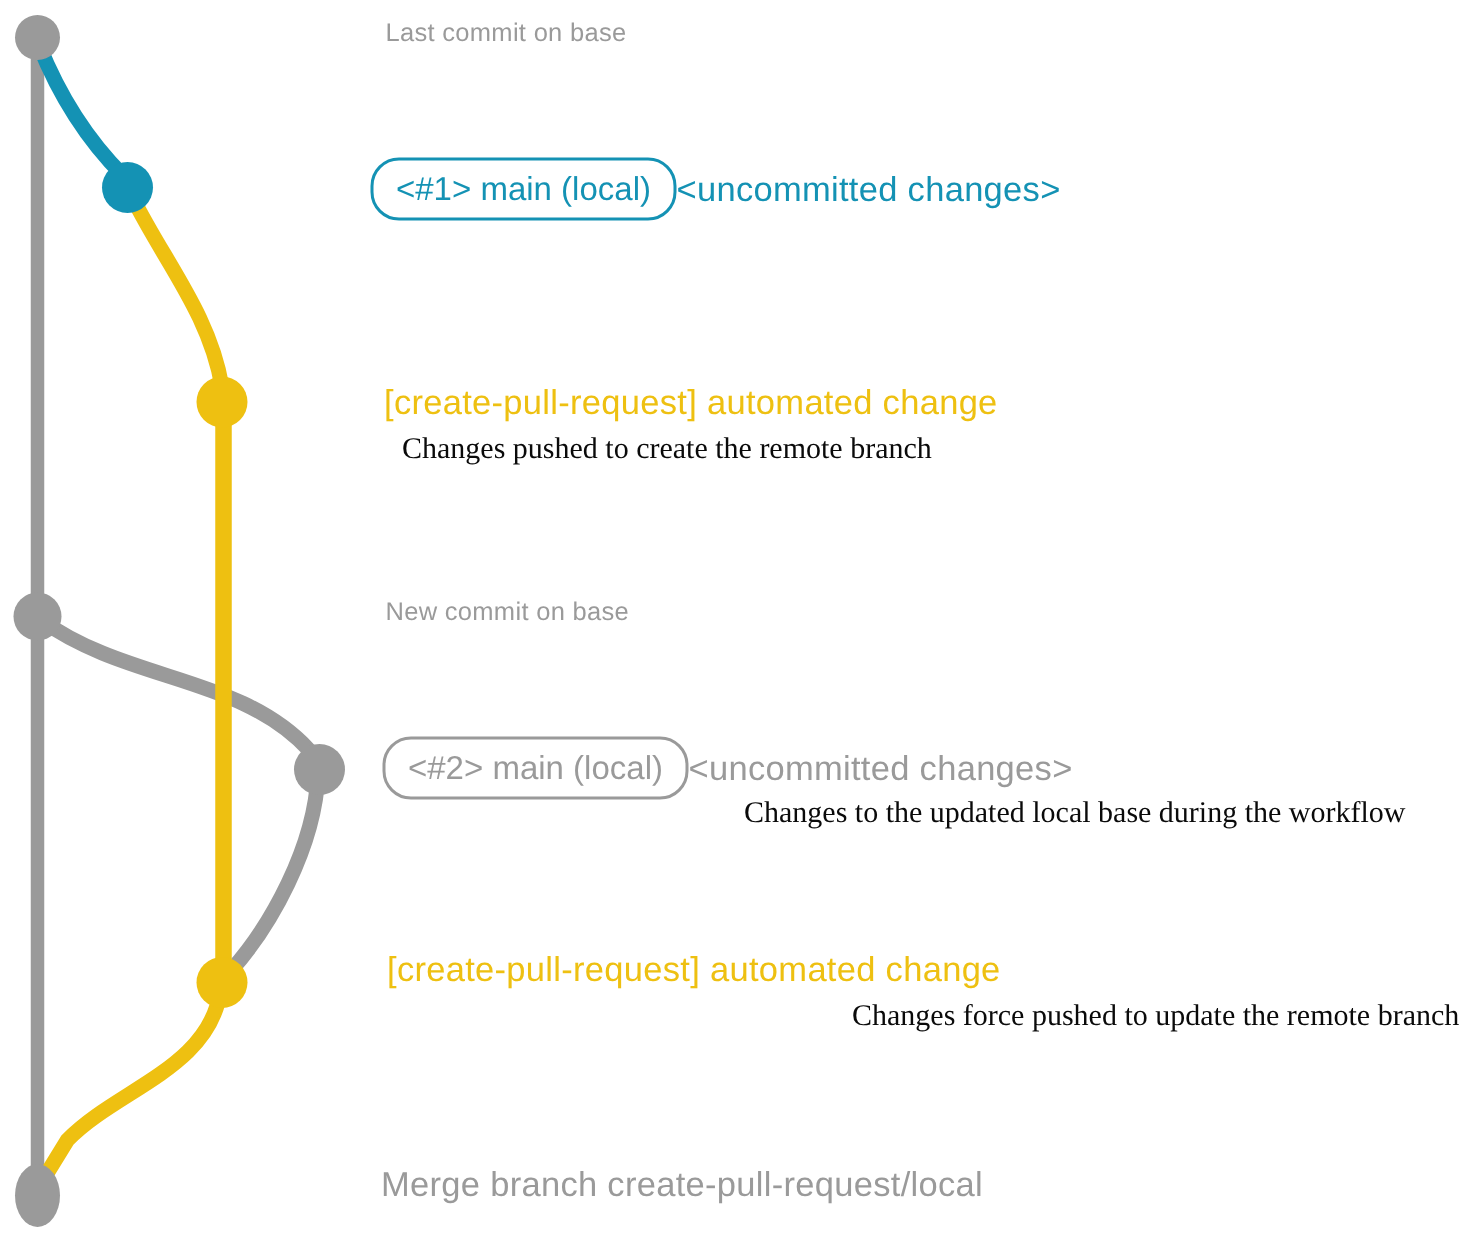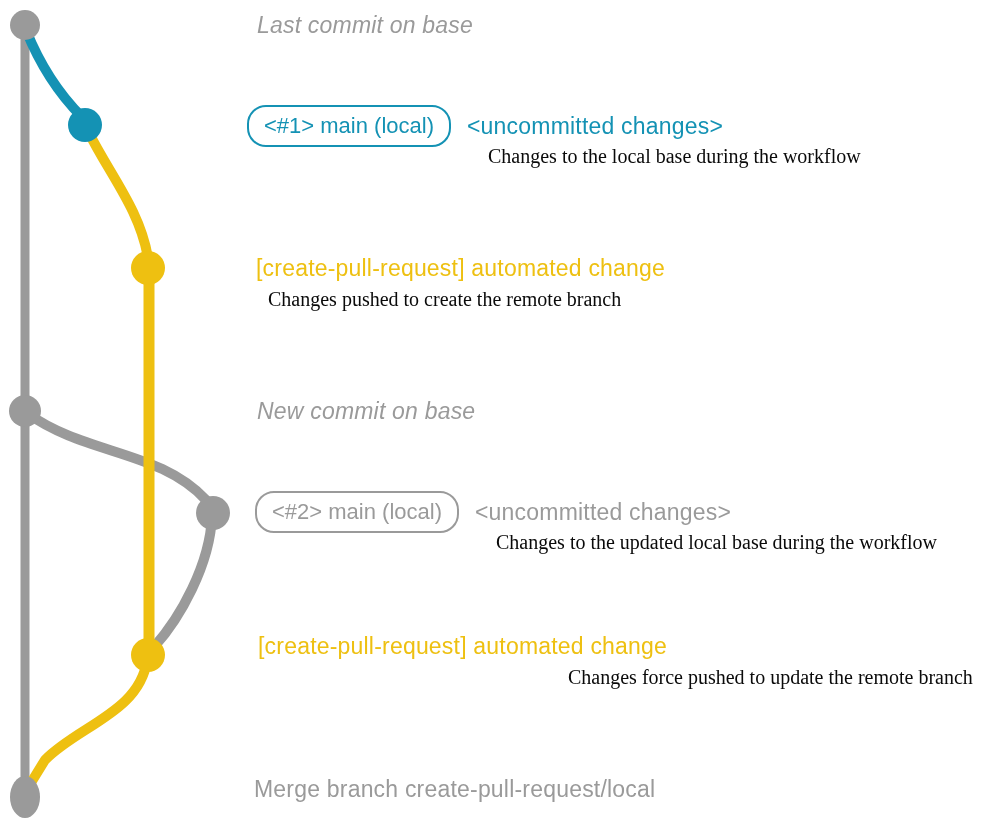--- a/index.html
+++ b/index.html
@@ -2,36 +2,36 @@
 <html style="--c-base: #9a9a9a; --c-local: #1492b4; --c-patch: #eec011; --c-text: #0a0a0a;"><head>
 <meta charset="utf-8">
 <style>
   html,body { margin:0; padding:0; background:#ffffff; }
   .canvas {
     position:relative; width:981px; height:827px; background:#ffffff;
     overflow:hidden; font-family:"Liberation Sans", sans-serif;
   }
   .graph-svg { position:absolute; left:0; top:0; }
   .row { position:absolute; display:flex; align-items:center; white-space:nowrap; }
-  .milestone { font-size:23px; letter-spacing:0.2px;font-style:italic; }
+  .milestone { font-size:17px; letter-spacing:0.2px; }
   .tag { font-size:23px; letter-spacing:0.2px; }
   .ref-box {
     display:inline-block; border:2px solid currentColor; border-radius:19px;
     padding:6px 15px; font-size:22px; line-height:26px; white-space:nowrap;
     background:#ffffff;
   }
   .desc {
     position:absolute; font-family:"Liberation Serif", serif; font-size:20px;
     color:var(--c-text); white-space:nowrap;
   }
   .c-base  { color:var(--c-base); }
   .c-local { color:var(--c-local); }
   .c-patch { color:var(--c-patch); }
   .gap14 { gap:14px; }
-  .gap16 { gap:16px; }
+  .gap16 { gap:0; }
 </style>
 </head>
 <body>
 
 <div class="canvas">
 
   <svg class="graph-svg" width="981" height="827" viewBox="0 0 981 827" aria-hidden="true">
 
     <line x1="25" y1="25" x2="25" y2="797" style="stroke:var(--c-base)" stroke-width="9"></line>
 
@@ -57,21 +57,20 @@
   </svg>
 
   <div class="row" style="left:257px; top:12px;">
     <span class="milestone c-base">Last commit on base</span>
   </div>
 
   <div class="row gap16" style="left:247px; top:105px;">
     <span class="ref-box c-local">&lt;#1&gt; main (local)</span>
     <span class="tag c-local">&lt;uncommitted changes&gt;</span>
   </div>
-  <div class="desc" style="left:488px; top:145px;">Changes to the local base during the workflow</div>
 
   <div class="row" style="left:256px; top:255px;">
     <span class="tag c-patch">[create-pull-request] automated change</span>
   </div>
   <div class="desc" style="left:268px; top:288px;">Changes pushed to create the remote branch</div>
 
   <div class="row" style="left:257px; top:398px;justify-content:flex-end;">
     <span class="milestone c-base">New commit on base</span>
   </div>
 

